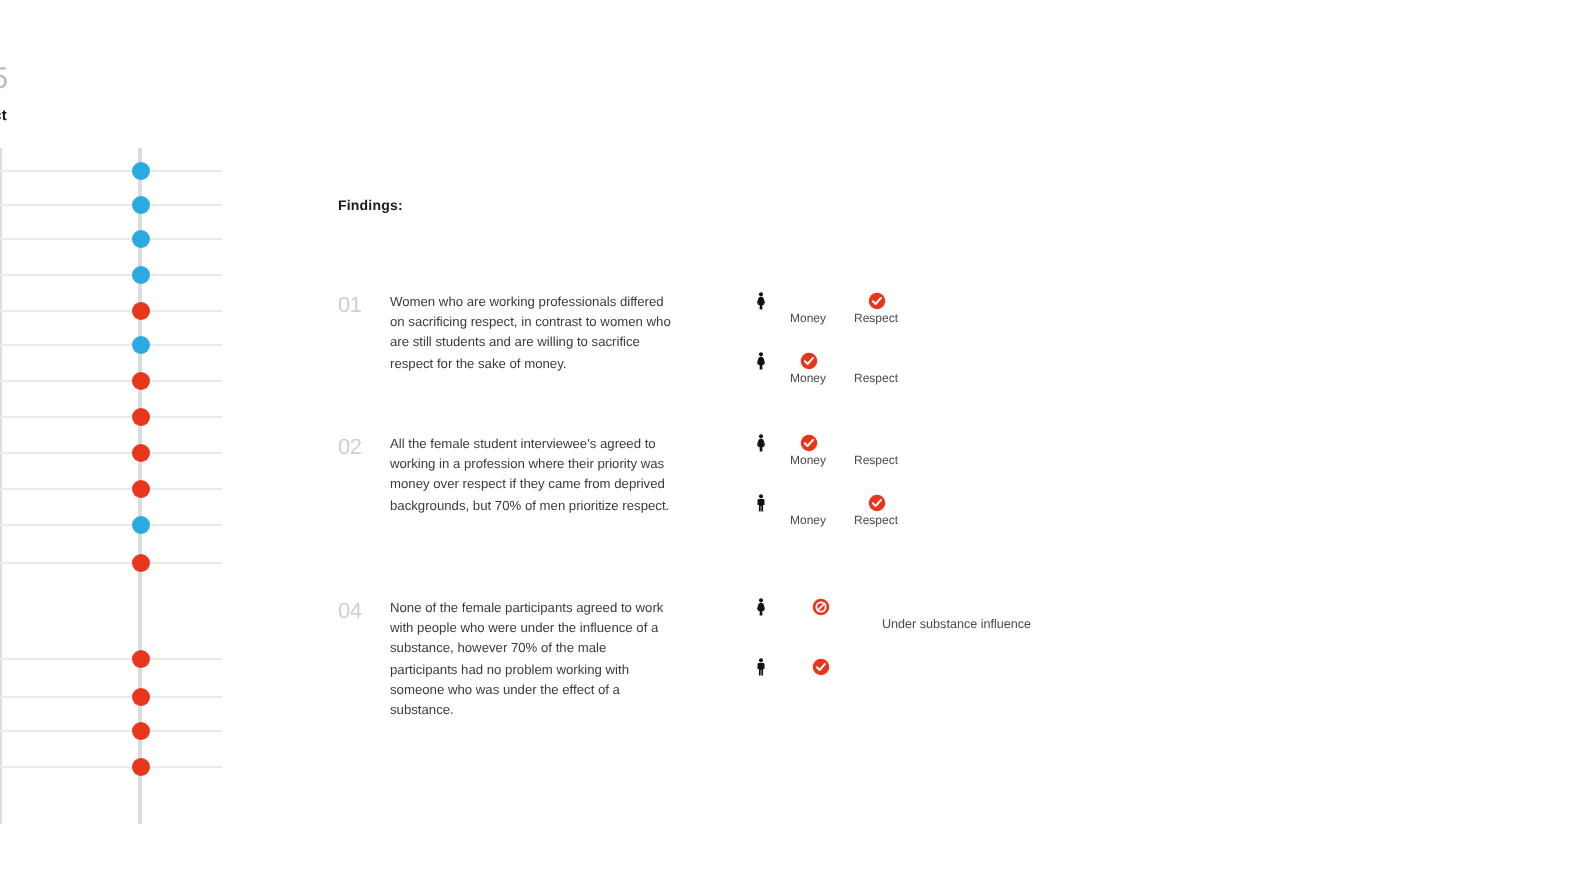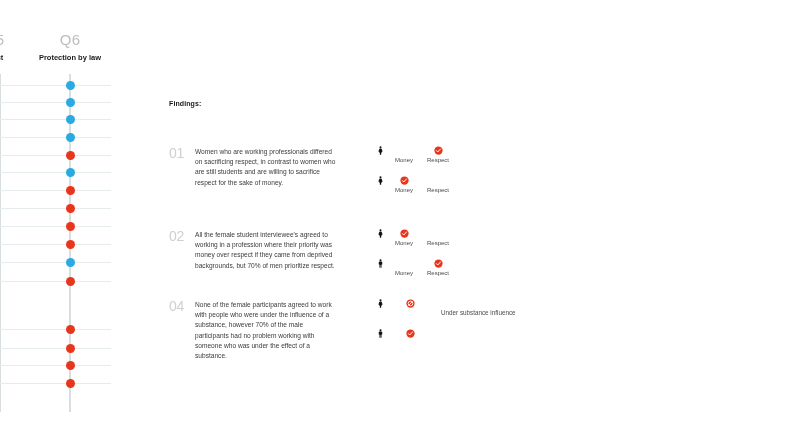--- a/index.html
+++ b/index.html
@@ -101,21 +101,21 @@
   .finding {
     position: absolute;
     left: 9px;
     width: 470px;
     display: flex;
     align-items: flex-start;
   }
   .finding-num {
     width: 26px;
     flex: 0 0 26px;
-    font-size: 14px;
+    font-size: 11px;
     font-weight: 300;
     color: #cfcfcf;
     line-height: 15px;
     letter-spacing: -0.3px;
     padding-top: 1px;
   }
   .finding-text {
     width: 142px;
     flex: 0 0 142px;
     font-size: 6.6px;
@@ -180,24 +180,20 @@
 
 <div class="page">
 
   <div class="chart-region">
 
     <div class="col-header col-q5">
       <div class="q-label">5</div>
       <div class="q-title">ct</div>
     </div>
 
-    <div class="col-header col-q6">
-      <div class="q-label">Q6</div>
-      <div class="q-title">Protection by law</div>
-    </div>
 
     <div class="spine spine-q5"></div>
     <div class="spine spine-q6"></div>
 
     <div id="rules-layer">
         <div class="rule" style="top: 85px;"></div>
         <div class="rule" style="top: 102px;"></div>
         <div class="rule" style="top: 119px;"></div>
         <div class="rule" style="top: 137px;"></div>
         <div class="rule" style="top: 155px;"></div>
@@ -281,21 +277,21 @@
               </div>
               <div class="badge-col">
                 <div class="badge-slot">
                   <span class="mark hidden"></span>
                 </div>
                 <div class="badge-label">Respect</div>
               </div>
             </div>
           </div>
         </div>
-        <div class="finding" style="top: 228px;">
+        <div class="finding" style="top: 216px;">
           <div class="finding-num">02</div>
           <div class="finding-text">All the female student interviewee's agreed to working in a profession where their priority was money over respect if they came from deprived backgrounds, but 70% of men prioritize respect.</div>
           <div class="finding-icons">
             <div class="icon-row">
               <div class="person">
                 <svg class="mark" width="11" height="15" viewBox="0 0 24 32" xmlns="http://www.w3.org/2000/svg">
                   <circle cx="12" cy="4.2" r="3.6" fill="#111"></circle>
                   <path d="M12 8.6c-3.1 0-4.6 1.6-5.3 4.2L4.6 20.6h3.1l.5-4.1h.5l-2.2 6.4h3.1V31h4.8v-8.1h3.1l-2.2-6.4h.5l.5 4.1h3.1l-2.1-7.8C16.6 10.2 15.1 8.6 12 8.6z" fill="#111"></path>
                 </svg>
               </div>

